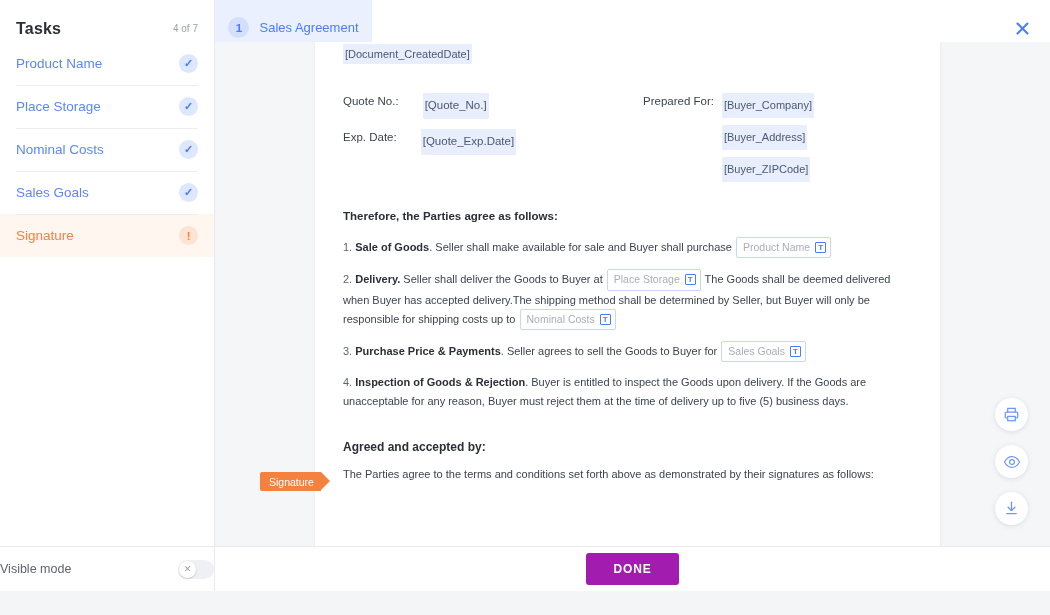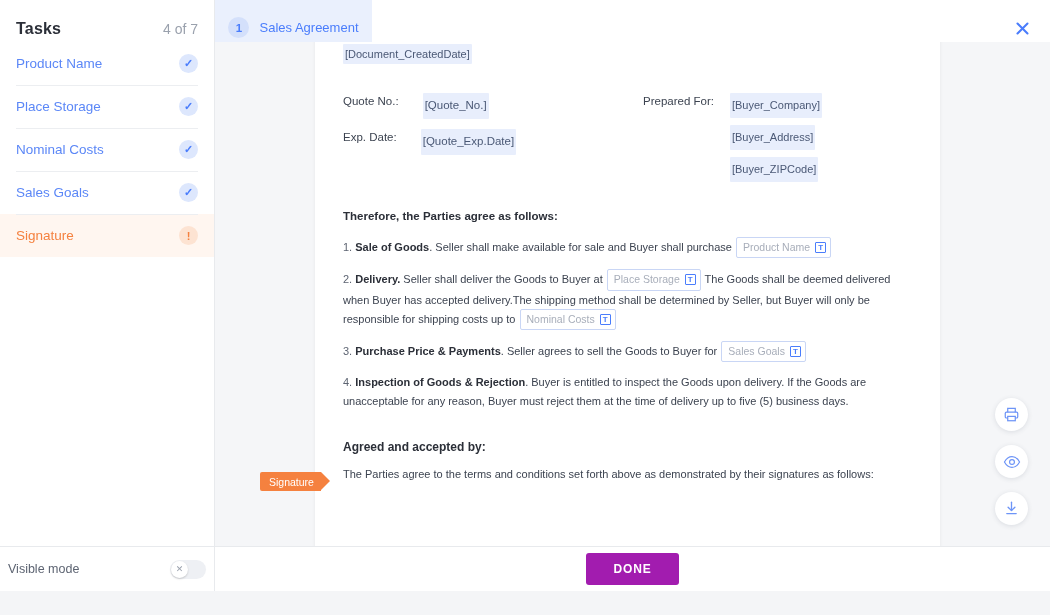--- a/index.html
+++ b/index.html
@@ -15,21 +15,21 @@
   .topbar {
     position: absolute; left: 0; top: 0; width: 1050px; height: 58px;
     background: #ffffff; border-bottom: 1px solid #e8eaed;
     display: flex; align-items: stretch;
   }
   .tasks-head {
     width: 215px; flex: 0 0 215px; display: flex; align-items: center;
     padding: 0 16px; border-right: 1px solid #e8eaed; height: 100%;
   }
   .tasks-title { font-size: 16px; font-weight: bold; color: #2b2f38; letter-spacing: .2px; }
-  .tasks-count { margin-left: auto; font-size: 14px; color: #9aa1ad; }
+  .tasks-count { margin-left: auto; font-size: 10px; color: #9aa1ad; }
 
   .doc-tab {
     width: 157px; flex: 0 0 157px; height: 100%;
     background: #eaf0fd; border-bottom: 2px solid #4a7dfc;
     display: flex; align-items: center; justify-content: center; gap: 10px;
     cursor: pointer;
   }
   .tab-num {
     width: 21px; height: 21px; border-radius: 50%;
     background: #d4e0fb; color: #4a7dfc; font-size: 11.5px; font-weight: bold;
@@ -63,21 +63,21 @@
     margin-left: auto; width: 19px; height: 19px; border-radius: 50%;
     background: #dde7fd; display: flex; align-items: center; justify-content: center;
     color: #4a7dfc; font-size: 11px; font-weight: bold;
   }
   .task-badge.warn { background: #fde3d2; color: #f5813f; }
 
   
   .visible-bar {
     position: absolute; left: 0; top: 546px; width: 215px; height: 45px;
     background: #ffffff; border-right: 1px solid #e8eaed; border-top: 1px solid #e8eaed;
-    display: flex; align-items: center; padding: 0 8px;
+    display: flex; align-items: center; padding: 0 0;
   }
   .visible-label { font-size: 12.5px; color: #5d6472; }
   .toggle {
     margin-left: auto; width: 36px; height: 19px; border-radius: 10px;
     background: #eef0f4; position: relative; cursor: pointer;
   }
   .toggle-knob {
     position: absolute; left: 1px; top: 1px; width: 17px; height: 17px;
     border-radius: 50%; background: #ffffff; box-shadow: 0 1px 2px rgba(0,0,0,.18);
     display: flex; align-items: center; justify-content: center;
@@ -93,21 +93,21 @@
     position: absolute; left: 100px; top: -22px; width: 625px; height: 560px;
     background: #ffffff; box-shadow: 0 0 4px rgba(0,0,0,.06);
     padding: 26px 28px 0 28px;
     font-size: 11px; color: #3c4350; line-height: 1.55;
   }
 
   .tok { background: #e8eefc; color: #4a5875; padding: 4px 2px; border-radius: 1px; white-space: nowrap; }
 
   .row-top { display: flex; margin-top: 30px; }
   .col-left { width: 300px; }
-  .col-right { flex: 1; display: flex; gap: 16px; }
+  .col-right { flex: 1; display: flex; gap: 8px; }
   .kv { display: flex; gap: 24px; margin-bottom: 10px; font-size: 11.5px; }
   .kv-key { color: #3c4350; }
   .prep-key { font-size: 11.5px; white-space: nowrap; }
   .prep-vals { display: flex; flex-direction: column; gap: 7px; align-items: flex-start; }
 
   .para { margin-top: 22px; font-size: 11px; line-height: 1.6; }
   .sec-head { margin-top: 26px; font-size: 11.5px; font-weight: bold; color: #2b2f38; }
   .clause { margin-top: 11px; font-size: 11px; line-height: 1.65; }
   .clause b { color: #2b2f38; }
   .clause-num { color: #5d6472; }

